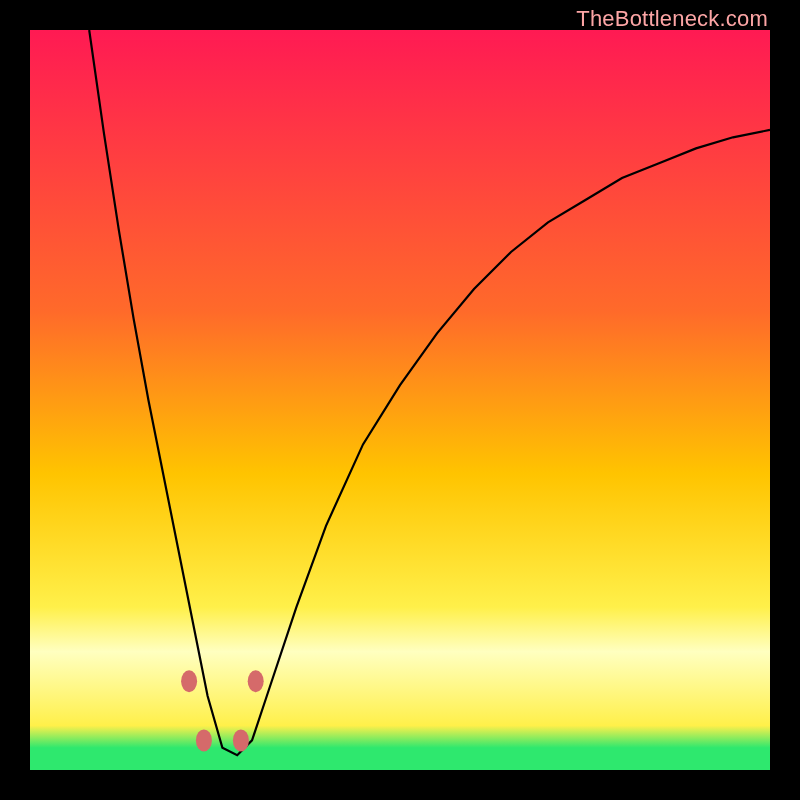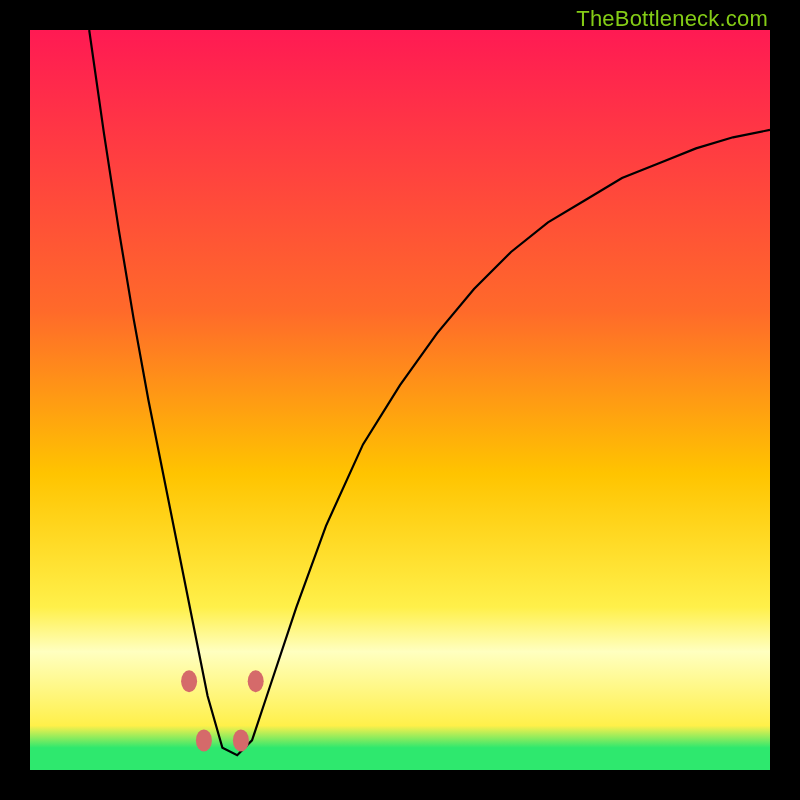--- a/index.html
+++ b/index.html
@@ -23,21 +23,21 @@
     position: absolute;
     left: 0;
     top: 0;
     width: 100%;
     height: 100%;
   }
   .watermark {
     position: absolute;
     top: 6px;
     right: 32px;
-    color: #84cc16;
+    color: #fca5a5;
     font-size: 22px;
     font-weight: 500;
     letter-spacing: 0.2px;
   }
   svg.curve {
     position: absolute;
     left: 0;
     top: 0;
     width: 100%;
     height: 100%;

